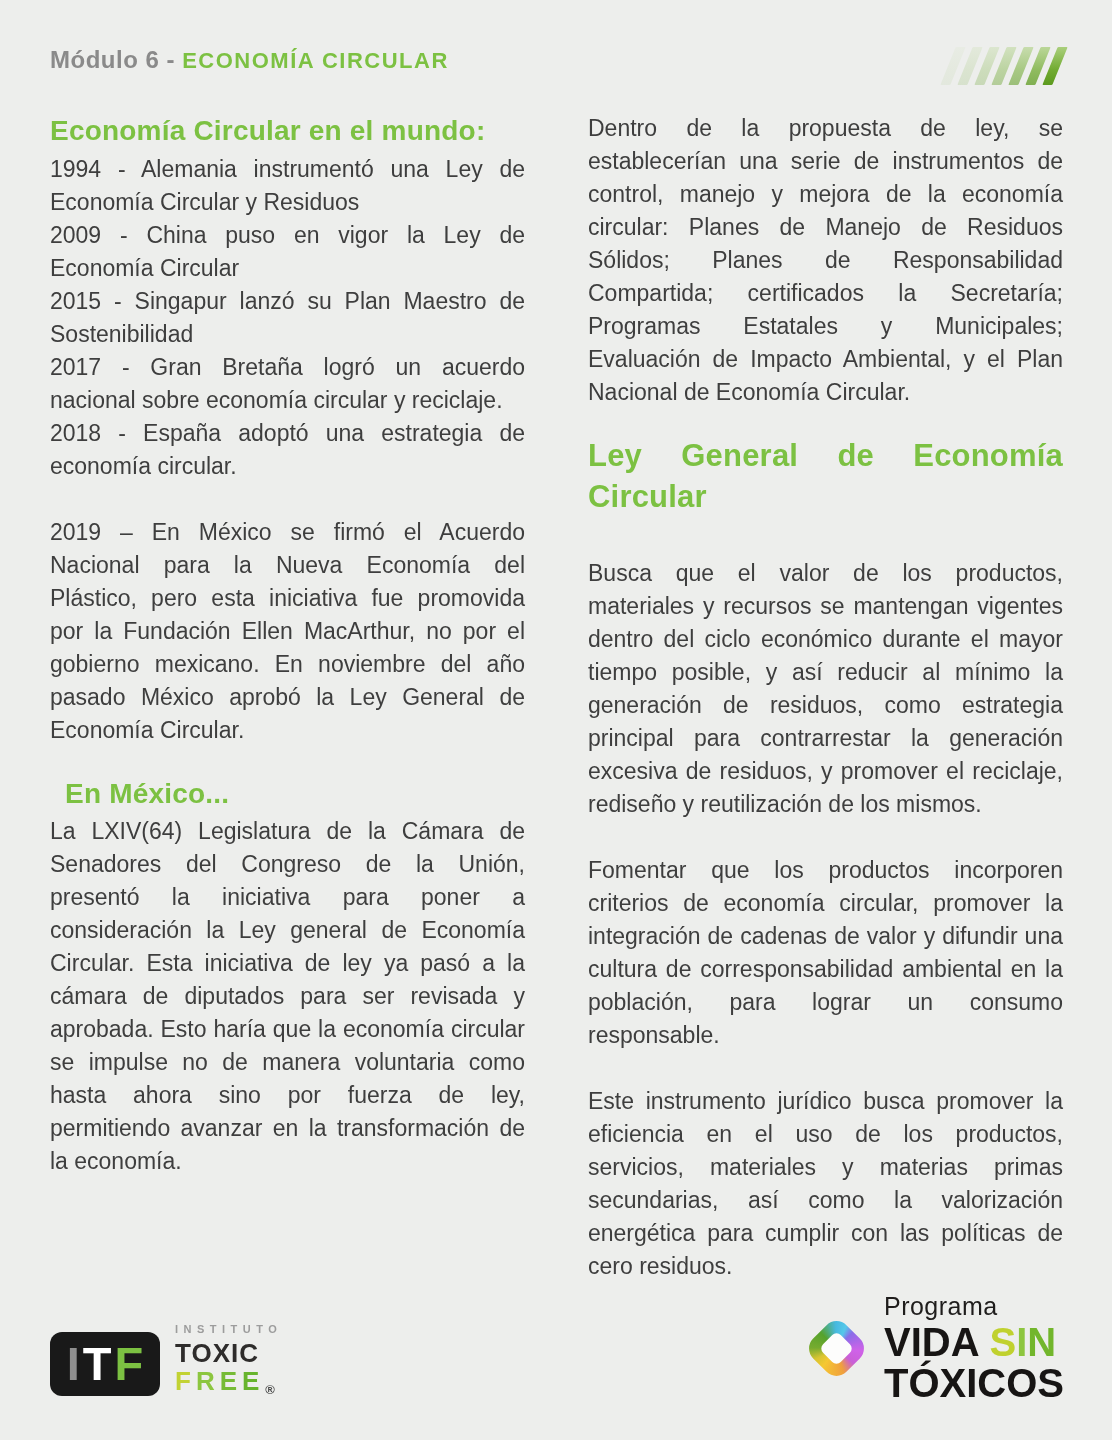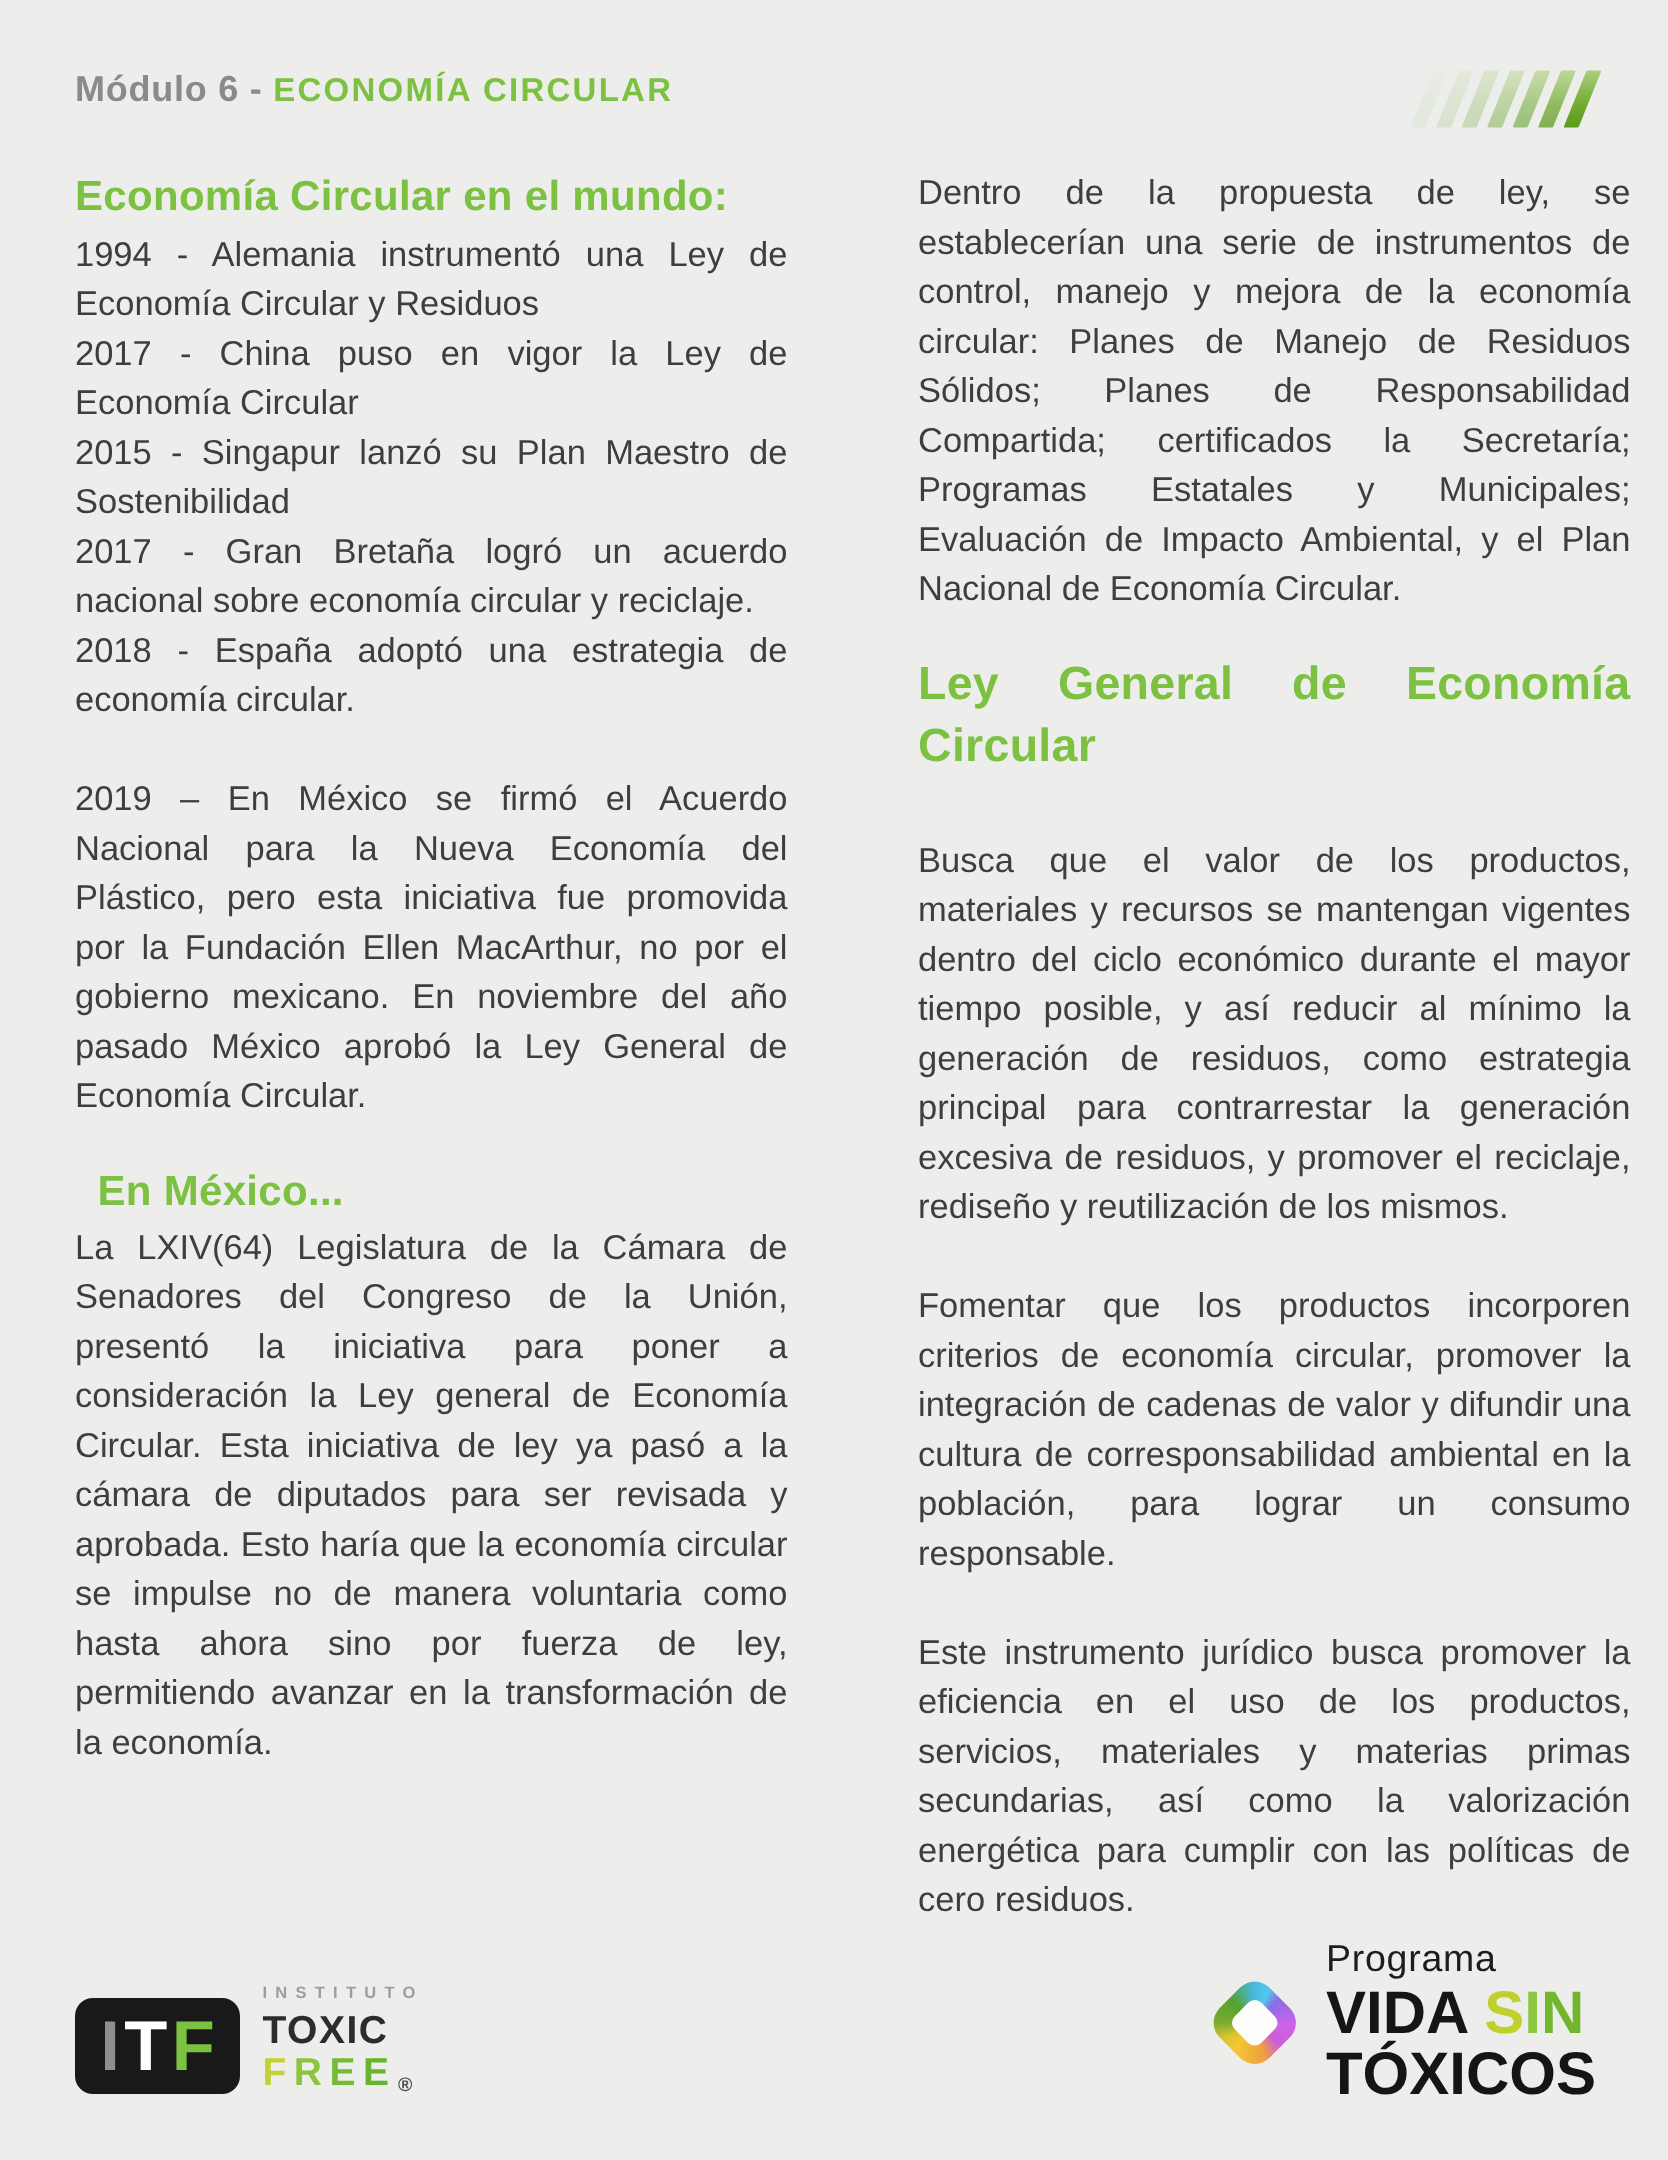--- a/index.html
+++ b/index.html
@@ -22,21 +22,21 @@
   .stripes i:nth-child(1){opacity:.07}
   .stripes i:nth-child(2){opacity:.15}
   .stripes i:nth-child(3){opacity:.26}
   .stripes i:nth-child(4){opacity:.40}
   .stripes i:nth-child(5){opacity:.56}
   .stripes i:nth-child(6){opacity:.75}
   .stripes i:nth-child(7){opacity:1}
   
   .columns{
     position:absolute;top:112px;left:50px;right:50px;
-    display:flex;gap:87px;
+    display:flex;gap:63px;
   }
   .col{width:475px;flex:0 0 475px;}
   .col p{
     margin:0;font-size:23px;line-height:33px;color:#3e3e3e;
     text-align:justify;
   }
   .col p.gap-top{margin-top:33px;}
   h2{
     margin:0;color:#7cc142;font-weight:700;
     font-size:28px;line-height:38px;letter-spacing:0.2px;
@@ -114,21 +114,21 @@
         <i></i>
         <i></i>
     </div>
   </div>
 
   <div class="columns">
 
     <section class="col">
       <h2 class="world">Economía Circular en el mundo:</h2>
       <p>1994 - Alemania instrumentó una Ley de Economía Circular y Residuos</p>
-      <p>2017 - China puso en vigor la Ley de Economía Circular</p>
+      <p>2009 - China puso en vigor la Ley de Economía Circular</p>
       <p>2015 - Singapur lanzó su Plan Maestro de Sostenibilidad</p>
       <p>2017 - Gran Bretaña logró un acuerdo nacional sobre economía circular y reciclaje.</p>
       <p>2018 - España adoptó una estrategia de economía circular.</p>
       <p class="gap-top">2019 – En México se firmó el Acuerdo Nacional para la Nueva Economía del Plástico, pero esta iniciativa fue promovida por la Fundación Ellen MacArthur, no por el gobierno mexicano. En noviembre del año pasado México aprobó la Ley General de Economía Circular.</p>
       <h2 class="mex">En México...</h2>
       <p>La LXIV(64) Legislatura de la Cámara de Senadores del Congreso de la Unión, presentó la iniciativa para poner a consideración la Ley general de Economía Circular. Esta iniciativa de ley ya pasó a la cámara de diputados para ser revisada y aprobada. Esto haría que la economía circular se impulse no de manera voluntaria como hasta ahora sino por fuerza de ley, permitiendo avanzar en la transformación de la economía.</p>
     </section>
 
     <section class="col">
       <p>Dentro de la propuesta de ley, se establecerían una serie de instrumentos de control, manejo y mejora de la economía circular: Planes de Manejo de Residuos Sólidos; Planes de Responsabilidad Compartida; certificados la Secretaría; Programas Estatales y Municipales; Evaluación de Impacto Ambiental, y el Plan Nacional de Economía Circular.</p>

